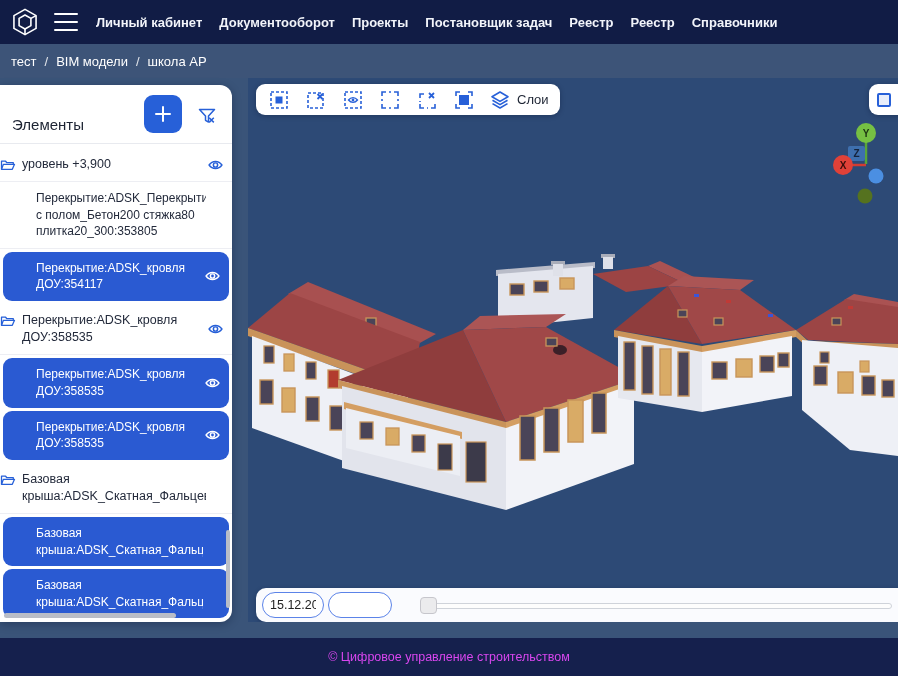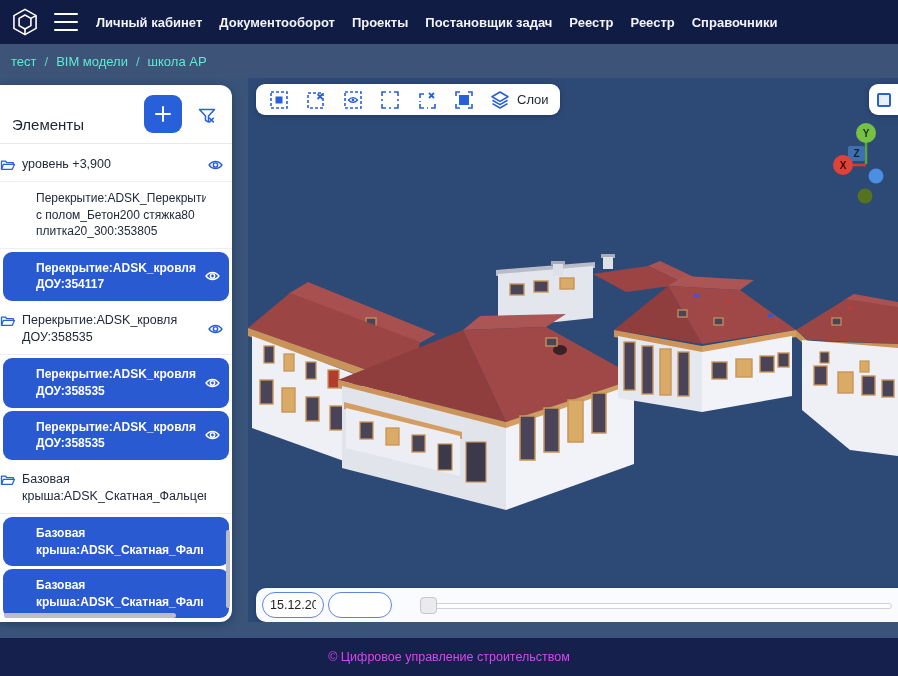--- a/index.html
+++ b/index.html
@@ -10,38 +10,38 @@
 
   
   .navbar { height:44px; background:var(--navbar-bg,#111c45); display:flex; align-items:center; padding:0 10px; gap:14px; }
   .logo { width:30px; height:30px; flex:0 0 auto; }
   .burger { width:24px; height:18px; display:flex; flex-direction:column; justify-content:space-between; cursor:pointer; margin-right:4px; }
   .burger span { display:block; height:2.4px; background:#fff; border-radius:2px; }
   .nav-items { display:flex; gap:17px; }
   .nav-items span { color:#f2f4fa; font-size:13px; font-weight:700; cursor:pointer; white-space:nowrap; }
 
   
-  .breadcrumb { height:34px; background:var(--breadcrumb-bg,#3d5478); display:flex; align-items:center; padding:0 11px; gap:8px; font-size:13px; color:#5eead4; }
+  .breadcrumb { height:34px; background:var(--breadcrumb-bg,#3d5478); display:flex; align-items:center; padding:0 11px; gap:8px; font-size:13px; color:#ffffff; }
   .breadcrumb .crumb { cursor:pointer; }
   .breadcrumb .sep { opacity:.85; }
 
   
   .main { position:relative; height:560px; background:var(--page-bg,#3a5479); }
 
   
   .sidebar { position:absolute; left:0; top:7px; width:232px; height:537px; background:#fff; border-radius:0 12px 12px 0; box-shadow:0 2px 8px rgba(10,20,50,.35); overflow:hidden; }
   .sb-head { display:flex; align-items:flex-end; padding:10px 8px 10px 12px; gap:8px; border-bottom:1px solid #e8eaef; }
   .sb-title { flex:1; font-size:15px; color:#1d2433; }
   .btn-add { width:38px; height:38px; border:none; background:var(--accent,#2760d8); border-radius:9px; display:flex; align-items:center; justify-content:center; cursor:pointer; }
   .btn-filter { width:34px; height:34px; border:none; background:#fff; border-radius:8px; display:flex; align-items:center; justify-content:center; cursor:pointer; }
   .tree { height:483px; overflow:hidden; padding-top:4px; }
   .tree-row { position:relative; display:flex; align-items:flex-start; gap:6px; padding:8px 26px 8px 36px; font-size:12px; line-height:1.38; color:#232a3b; border-bottom:1px solid #edeef3; cursor:pointer; }
   .tree-row.folder { padding-left:0; font-size:12.5px; }
   .tree-row.folder .f-ic { flex:0 0 auto; margin-top:1px; }
-  .tree-row.sel { background:var(--selection,#2a5ad2); color:#fff; border-radius:9px; margin:3px 3px; border-bottom:none; padding-left:33px;font-weight:bold; }
+  .tree-row.sel { background:var(--selection,#2a5ad2); color:#fff; border-radius:9px; margin:3px 3px; border-bottom:none; padding-left:33px; }
   .tree-row .tt { flex:1; overflow:hidden; }
   .tree-row .eye { position:absolute; right:8px; top:50%; transform:translateY(-50%); }
   .sb-vthumb { position:absolute; right:2px; bottom:14px; width:4px; height:78px; border-radius:3px; background:#b9bdc7; }
   .sb-hthumb { position:absolute; left:4px; bottom:4px; width:172px; height:5px; border-radius:3px; background:#b9bdc7; }
 
   
   .viewer { position:absolute; left:248px; top:0; right:0; bottom:16px; background:var(--viewer-bg,#2d4a76); overflow:hidden; }
   .model-svg { position:absolute; inset:0; width:100%; height:100%; }
   .toolbar { position:absolute; left:8px; top:6px; height:31px; background:#fff; border-radius:9px; box-shadow:0 1px 5px rgba(10,20,50,.35); display:flex; align-items:center; padding:0 9px; gap:9px; }
   .tb-btn { width:28px; height:25px; border:none; background:transparent; display:flex; align-items:center; justify-content:center; cursor:pointer; border-radius:5px; }

